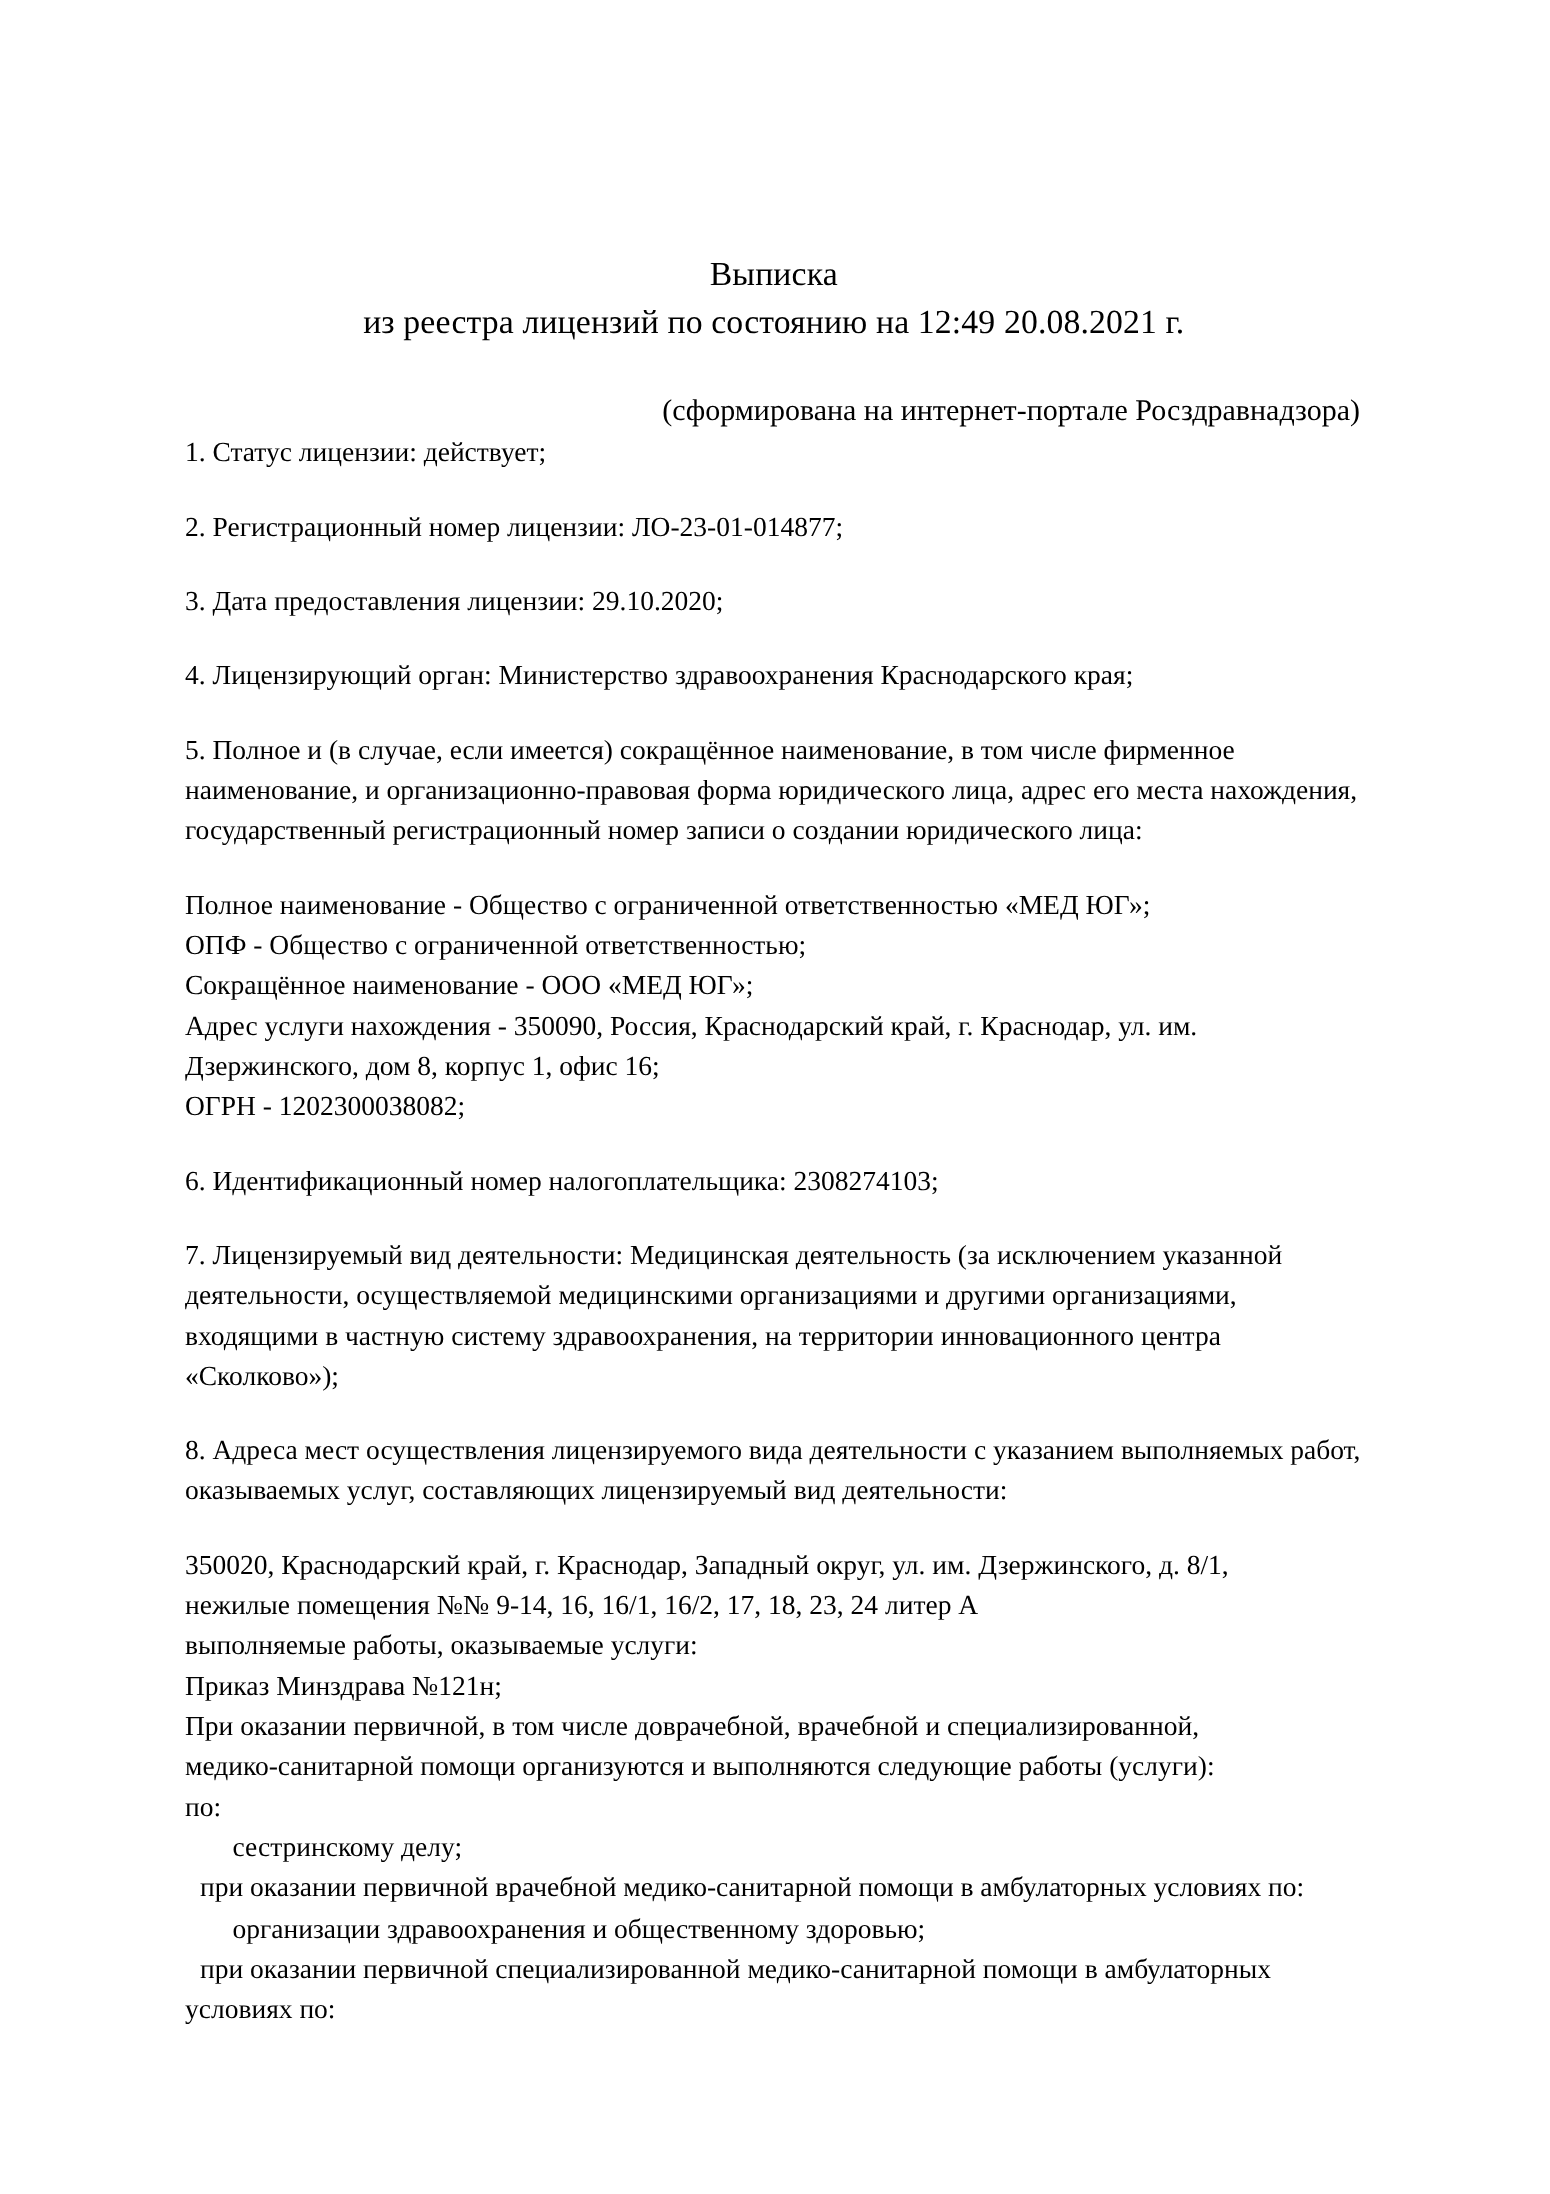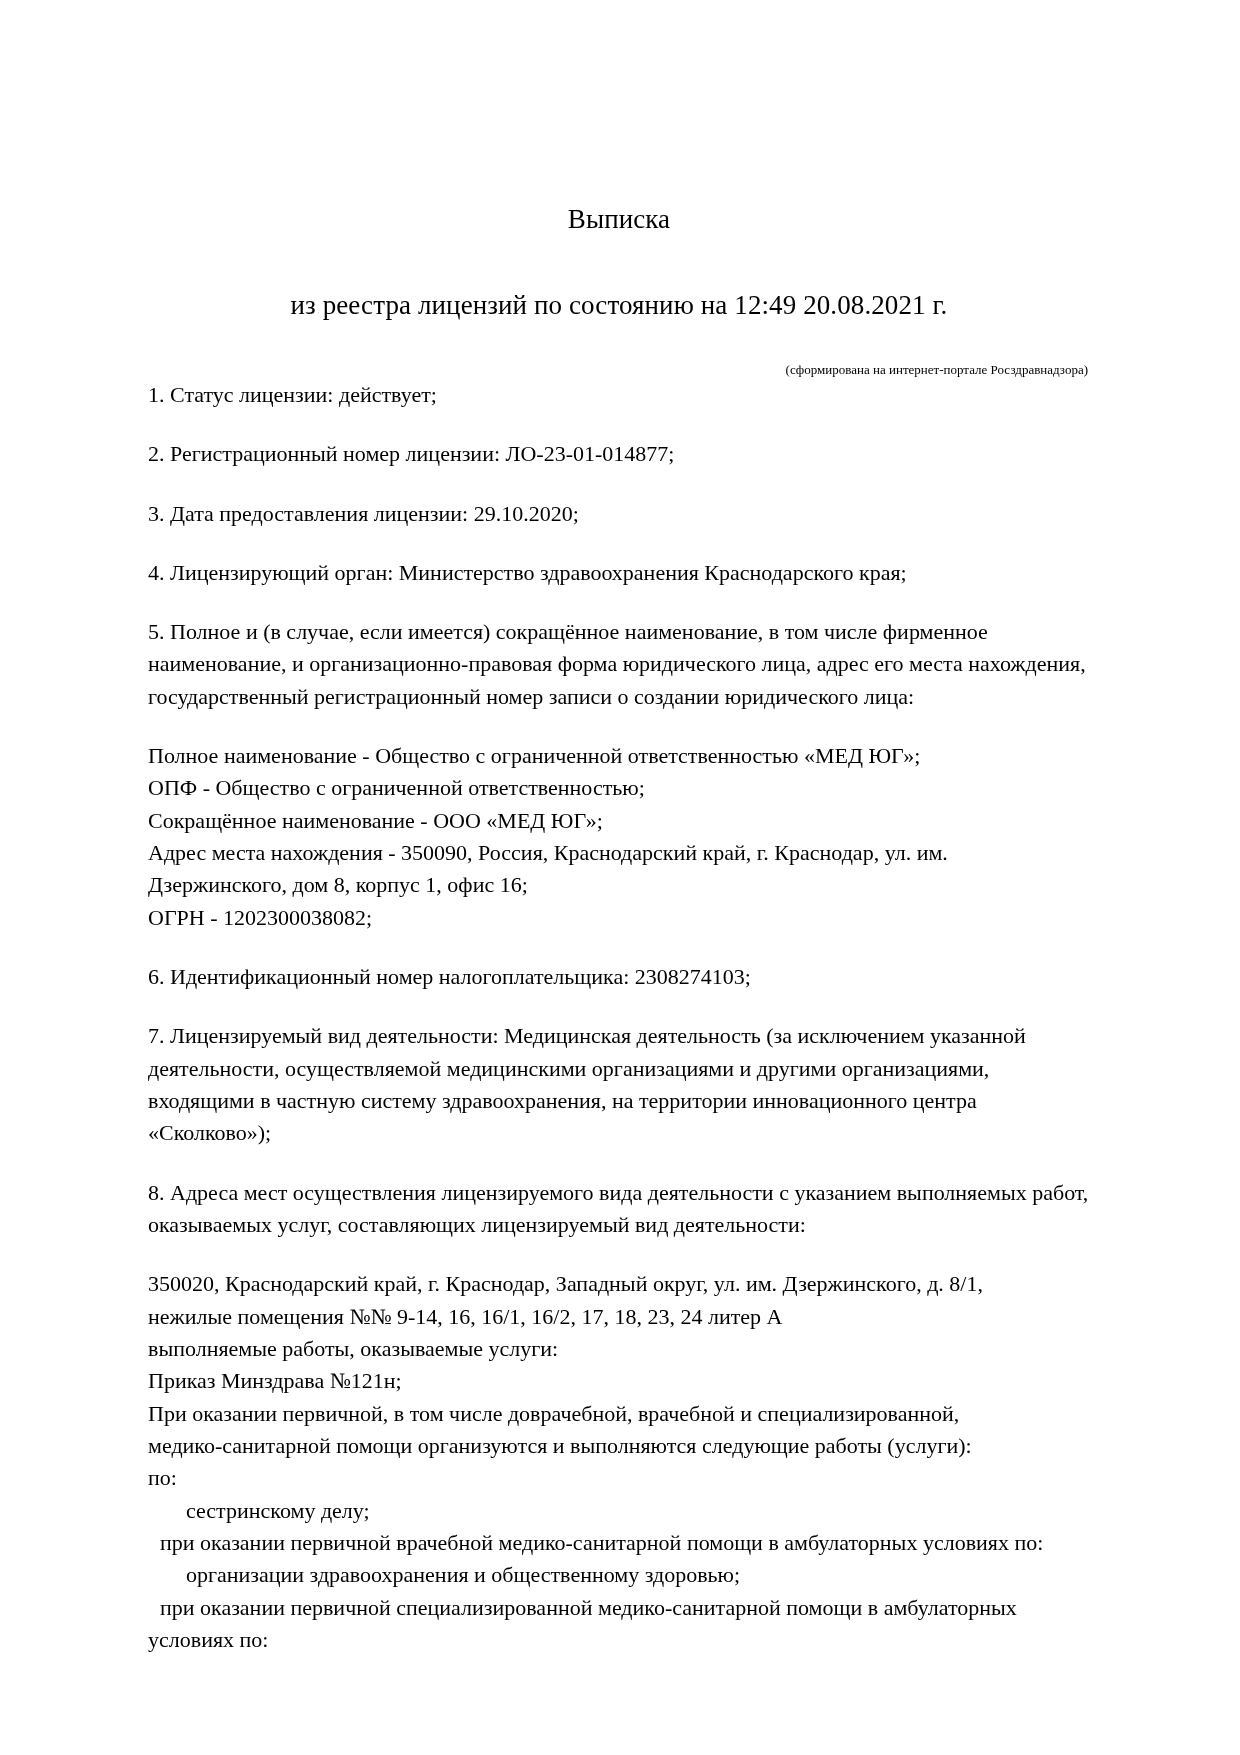--- a/index.html
+++ b/index.html
@@ -22,26 +22,25 @@
   }
   .doc-title {
     text-align: center;
     font-weight: normal;
     font-size: 27px;
     line-height: 1.42;
     letter-spacing: 0.1px;
   }
   .doc-title .line2 {
     display: block;
-    margin-top: 48px;
   }
   .portal-note {
     margin-top: 36px;
     text-align: right;
-    font-size: 13px;
+    font-size: 24px;
     line-height: 1.4;
     padding-right: 2px;
   }
   .body-block {
     font-size: 22px;
     line-height: 1.47;
   }
   .para {
     margin: 0 0 27px 0;
     text-align: left;
@@ -82,21 +81,21 @@
     <p class="para">3. Дата предоставления лицензии: 29.10.2020;</p>
 
     <p class="para">4. Лицензирующий орган: Министерство здравоохранения Краснодарского края;</p>
 
     <p class="para">5. Полное и (в случае, если имеется) сокращённое наименование, в том числе фирменное наименование, и организационно-правовая форма юридического лица, адрес его места нахождения, государственный регистрационный номер записи о создании юридического лица:</p>
 
     <p class="para">
       <span class="ln">Полное наименование - Общество с ограниченной ответственностью «МЕД ЮГ»;</span>
       <span class="ln">ОПФ - Общество с ограниченной ответственностью;</span>
       <span class="ln">Сокращённое наименование - ООО «МЕД ЮГ»;</span>
-      <span class="ln">Адрес места нахождения - 350090, Россия, Краснодарский край, г. Краснодар, ул. им.</span>
+      <span class="ln">Адрес услуги нахождения - 350090, Россия, Краснодарский край, г. Краснодар, ул. им.</span>
       <span class="ln">Дзержинского, дом 8, корпус 1, офис 16;</span>
       <span class="ln">ОГРН - 1202300038082;</span>
     </p>
 
     <p class="para">6. Идентификационный номер налогоплательщика: 2308274103;</p>
 
     <p class="para">7. Лицензируемый вид деятельности: Медицинская деятельность (за исключением указанной деятельности, осуществляемой медицинскими организациями и другими организациями, входящими в частную систему здравоохранения, на территории инновационного центра «Сколково»);</p>
 
     <p class="para">8. Адреса мест осуществления лицензируемого вида деятельности с указанием выполняемых работ, оказываемых услуг, составляющих лицензируемый вид деятельности:</p>
 

